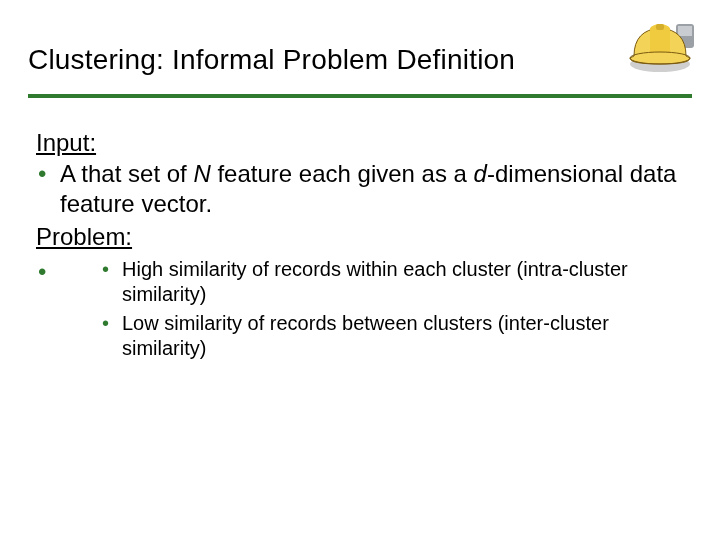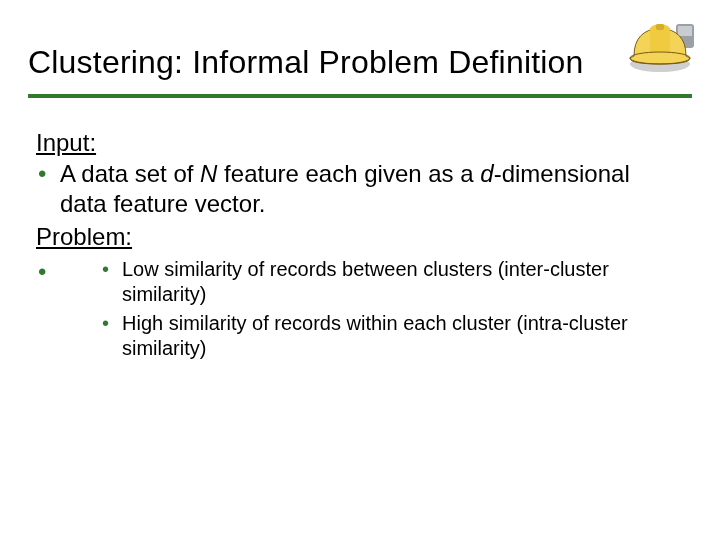--- a/index.html
+++ b/index.html
@@ -19,21 +19,21 @@
     box-sizing: border-box;
   }
   .title-wrap {
     position: absolute;
     left: 28px;
     top: 44px;
     right: 60px;
   }
   .title {
     font-family: Arial, Helvetica, sans-serif;
-    font-size: 32px;
+    font-size: 28px;
     letter-spacing: 0.2px;
     color: #000;
   }
   .rule {
     position: absolute;
     left: 28px;
     right: 28px;
     top: 94px;
     height: 0;
     border-top: 4px solid #2f7a2f;
@@ -117,27 +117,27 @@
 
   <div class="title-wrap">
     <div class="title">Clustering: Informal Problem Definition</div>
   </div>
   <div class="rule"></div>
 
   <div class="body">
     <p class="heading-line"><span class="u">Input:</span></p>
     <ul class="ul1">
       <li>
-        <span>A data set of </span><span class="ital">N</span><span> feature each given as a </span><span class="ital">d</span><span>-dimensional data feature vector.</span>
+        <span>A that set of </span><span class="ital">N</span><span> feature each given as a </span><span class="ital">d</span><span>-dimensional data feature vector.</span>
       </li>
     </ul>
     <p class="heading-line" style="margin-top:4px"><span class="u">Problem:</span></p>
     <ul class="ul1">
       <li>
         <ul class="ul2">
+          <li><span>High similarity of records within each cluster (intra-cluster similarity)</span></li>
           <li><span>Low similarity of records between clusters (inter-cluster similarity)</span></li>
-          <li><span>High similarity of records within each cluster (intra-cluster similarity)</span></li>
         </ul>
       </li>
     </ul>
   </div>
 
 </div>
 
 </body></html>

